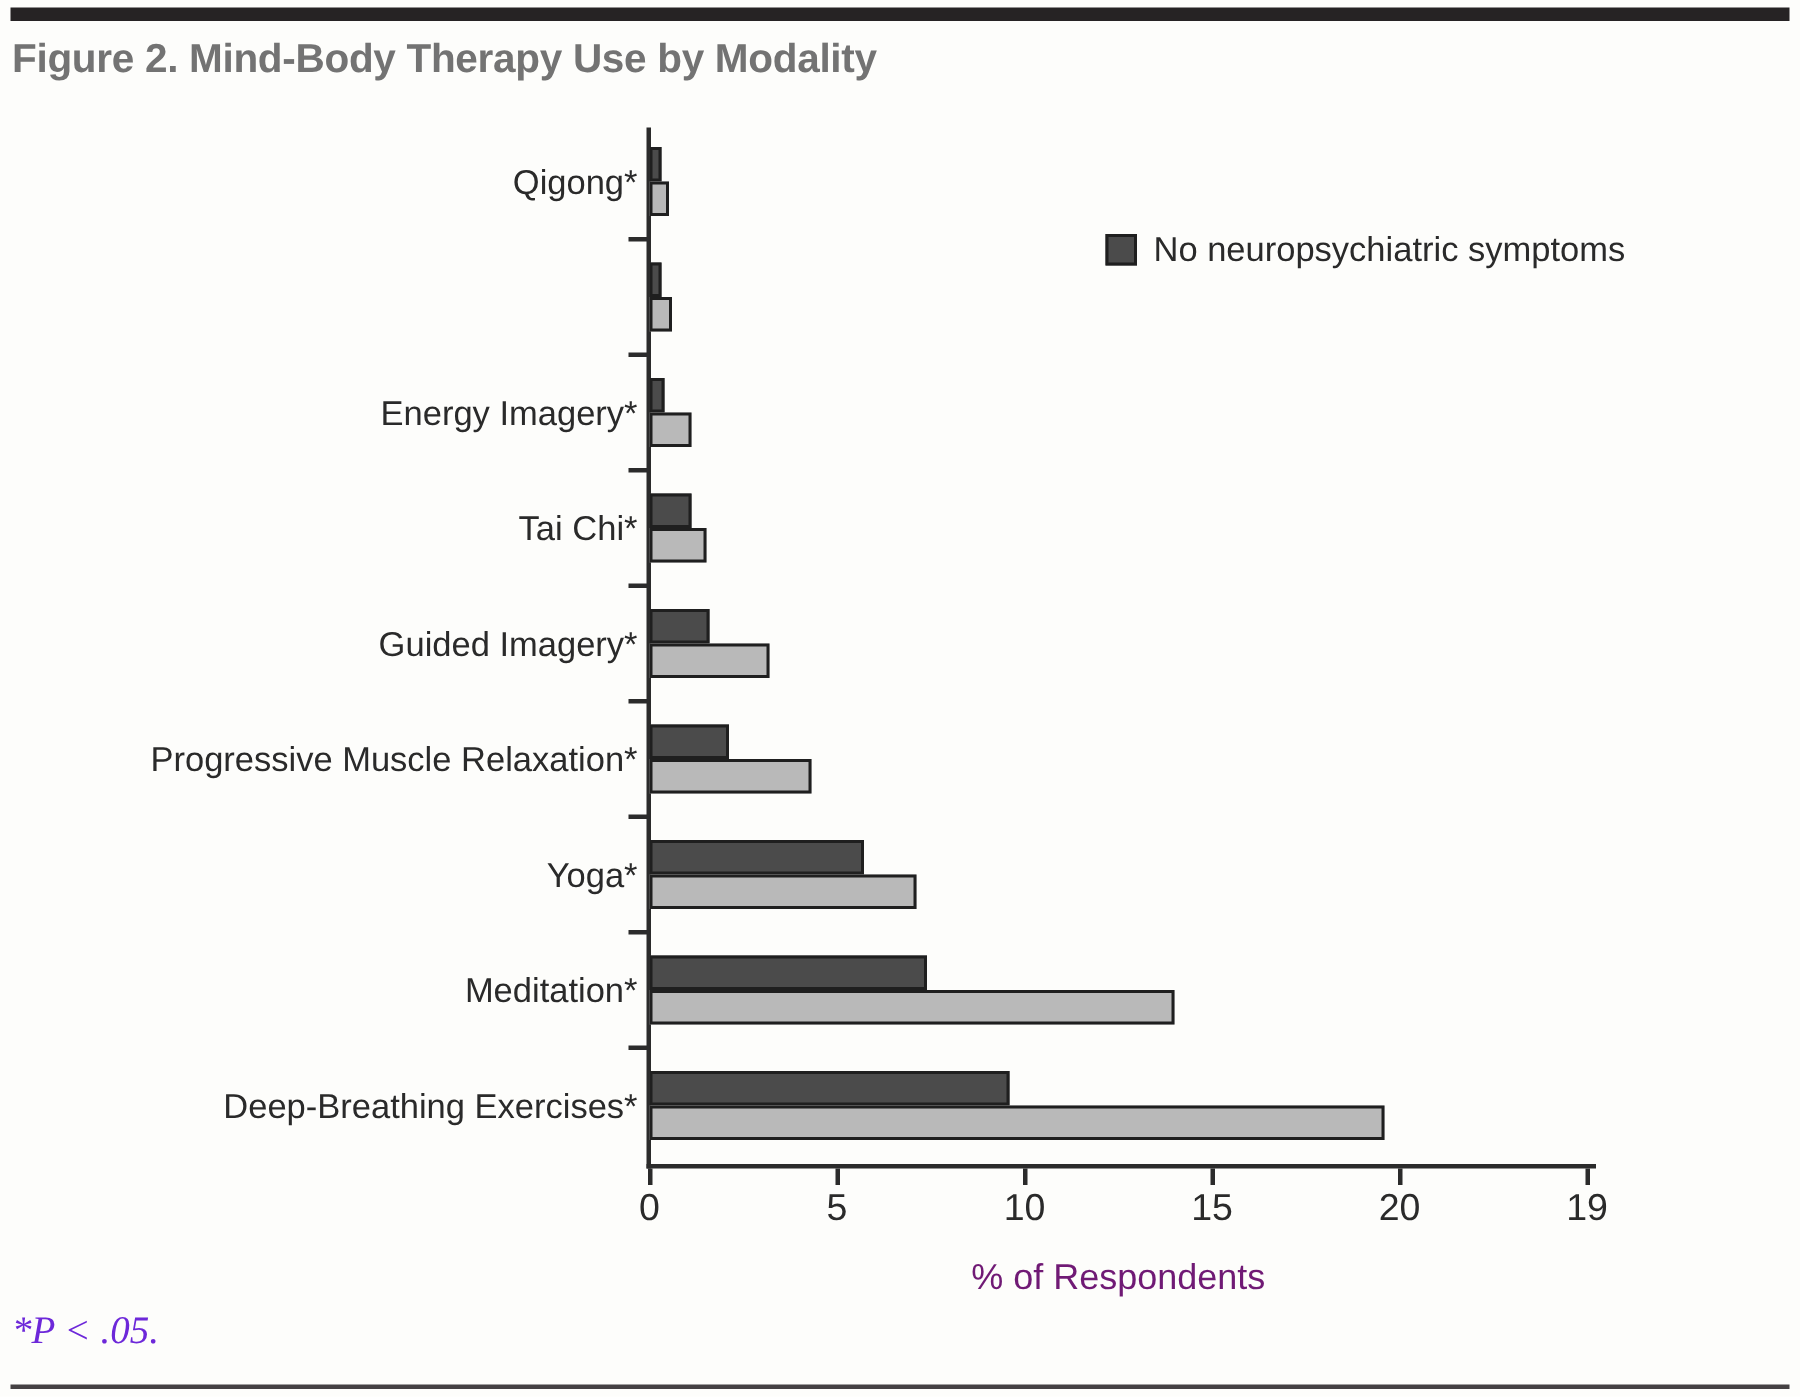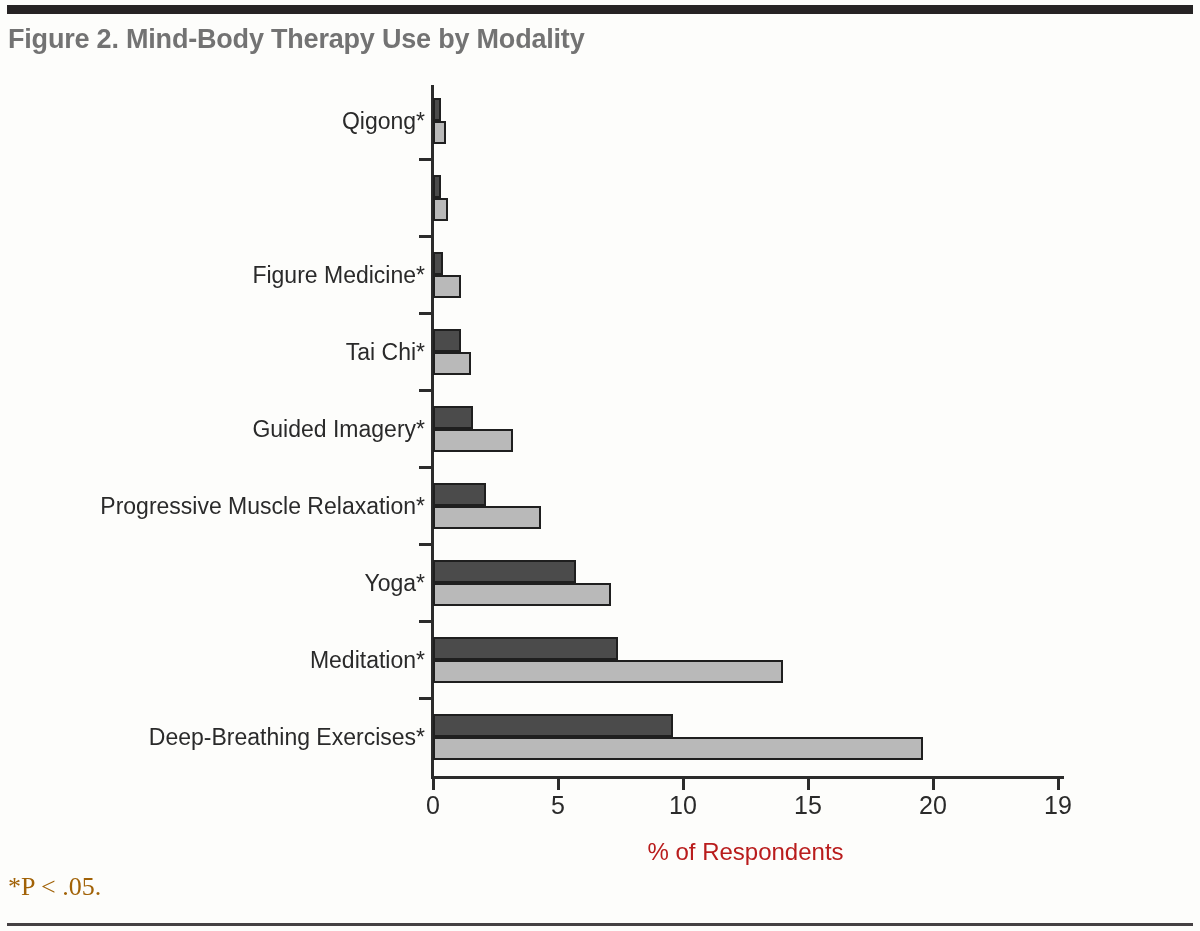--- a/index.html
+++ b/index.html
@@ -35,53 +35,53 @@
     position: absolute; box-sizing: border-box;
     border: 2px solid #1f1f1f;
   }
   .tick { position: absolute; background: #2b2b2b; }
   .x-tick-label {
     position: absolute; width: 60px; text-align: center;
     font-size: 25px; color: #2a2a2a;
   }
   #x-axis-title {
     position: absolute; left: 433px; top: 838px; width: 625px;
-    text-align: center; font-size: 24px; color: #b91c1c;
+    text-align: center; font-size: 24px; color: #701a75;
   }
   #legend { position: absolute; left: 737px; top: 155px; }
   .legend-item { display: flex; align-items: center; height: 22px; margin-bottom: 13px; }
   .legend-swatch {
     width: 17px; height: 17px; border: 2.5px solid #1f1f1f;
     flex: 0 0 auto;
   }
   .legend-label { font-size: 23px; margin-left: 11px; white-space: nowrap; color: #2a2a2a; }
   #footnote {
     position: absolute; left: 8px; top: 872px;
-    font-family: "Liberation Serif", serif; 
-    font-size: 26px; color: #a16207;
+    font-family: "Liberation Serif", serif; font-style: italic;
+    font-size: 26px; color: #6d28d9;
   }
 </style>
 </head>
 <body>
 
 <div id="page">
   <div id="top-rule"></div>
   <div id="figure-title">Figure 2. Mind-Body Therapy Use by Modality</div>
 
   <div id="plot">
       <div class="axis-line" style="left: 431px; top: 85px; width: 3px; height: 694px;"></div>
       <div class="axis-line" style="left: 431px; top: 776px; width: 633px; height: 3px;"></div>
       <div class="cat-label" style="top: 106.5px; right: 775px;">Qigong*</div>
       <div class="bar" style="left: 433px; top: 97.5px; width: 7.5px; height: 23px; background: rgb(75, 75, 75); border-color: rgb(31, 31, 31);"></div>
       <div class="bar" style="left: 433px; top: 120.5px; width: 12.5px; height: 23px; background: rgb(185, 185, 185); border-color: rgb(31, 31, 31);"></div>
       <div class="tick" style="left: 419px; top: 157.5px; width: 14px; height: 3px;"></div>
       <div class="bar" style="left: 433px; top: 174.5px; width: 7.5px; height: 23px; background: rgb(75, 75, 75); border-color: rgb(31, 31, 31);"></div>
       <div class="bar" style="left: 433px; top: 197.5px; width: 15px; height: 23px; background: rgb(185, 185, 185); border-color: rgb(31, 31, 31);"></div>
       <div class="tick" style="left: 419px; top: 234.5px; width: 14px; height: 3px;"></div>
-      <div class="cat-label" style="top: 260.5px; right: 775px;">Figure Medicine*</div>
+      <div class="cat-label" style="top: 260.5px; right: 775px;">Energy Imagery*</div>
       <div class="bar" style="left: 433px; top: 251.5px; width: 10px; height: 23px; background: rgb(75, 75, 75); border-color: rgb(31, 31, 31);"></div>
       <div class="bar" style="left: 433px; top: 274.5px; width: 27.5px; height: 23px; background: rgb(185, 185, 185); border-color: rgb(31, 31, 31);"></div>
       <div class="tick" style="left: 419px; top: 311.5px; width: 14px; height: 3px;"></div>
       <div class="cat-label" style="top: 337.5px; right: 775px;">Tai Chi*</div>
       <div class="bar" style="left: 433px; top: 328.5px; width: 27.5px; height: 23px; background: rgb(75, 75, 75); border-color: rgb(31, 31, 31);"></div>
       <div class="bar" style="left: 433px; top: 351.5px; width: 37.5px; height: 23px; background: rgb(185, 185, 185); border-color: rgb(31, 31, 31);"></div>
       <div class="tick" style="left: 419px; top: 388.5px; width: 14px; height: 3px;"></div>
       <div class="cat-label" style="top: 414.5px; right: 775px;">Guided Imagery*</div>
       <div class="bar" style="left: 433px; top: 405.5px; width: 40px; height: 23px; background: rgb(75, 75, 75); border-color: rgb(31, 31, 31);"></div>
       <div class="bar" style="left: 433px; top: 428.5px; width: 80px; height: 23px; background: rgb(185, 185, 185); border-color: rgb(31, 31, 31);"></div>
@@ -109,18 +109,22 @@
       <div class="x-tick-label" style="left: 653px; top: 791px;">10</div>
       <div class="tick" style="left: 806.5px; top: 779px; width: 3px; height: 11px;"></div>
       <div class="x-tick-label" style="left: 778px; top: 791px;">15</div>
       <div class="tick" style="left: 931.5px; top: 779px; width: 3px; height: 11px;"></div>
       <div class="x-tick-label" style="left: 903px; top: 791px;">20</div>
       <div class="tick" style="left: 1056.5px; top: 779px; width: 3px; height: 11px;"></div>
       <div class="x-tick-label" style="left: 1028px; top: 791px;">19</div>
     </div>
 
   <div id="legend">
+    <div class="legend-item">
+      <span class="legend-swatch" style="background: rgb(75, 75, 75); border-color: rgb(31, 31, 31);"></span>
+      <span class="legend-label">No neuropsychiatric symptoms</span>
+    </div>
   </div>
 
   <div id="x-axis-title">% of Respondents</div>
   <div id="footnote">*P &lt; .05.</div>
   <div id="bottom-rule"></div>
 </div>
 
 </body></html>

